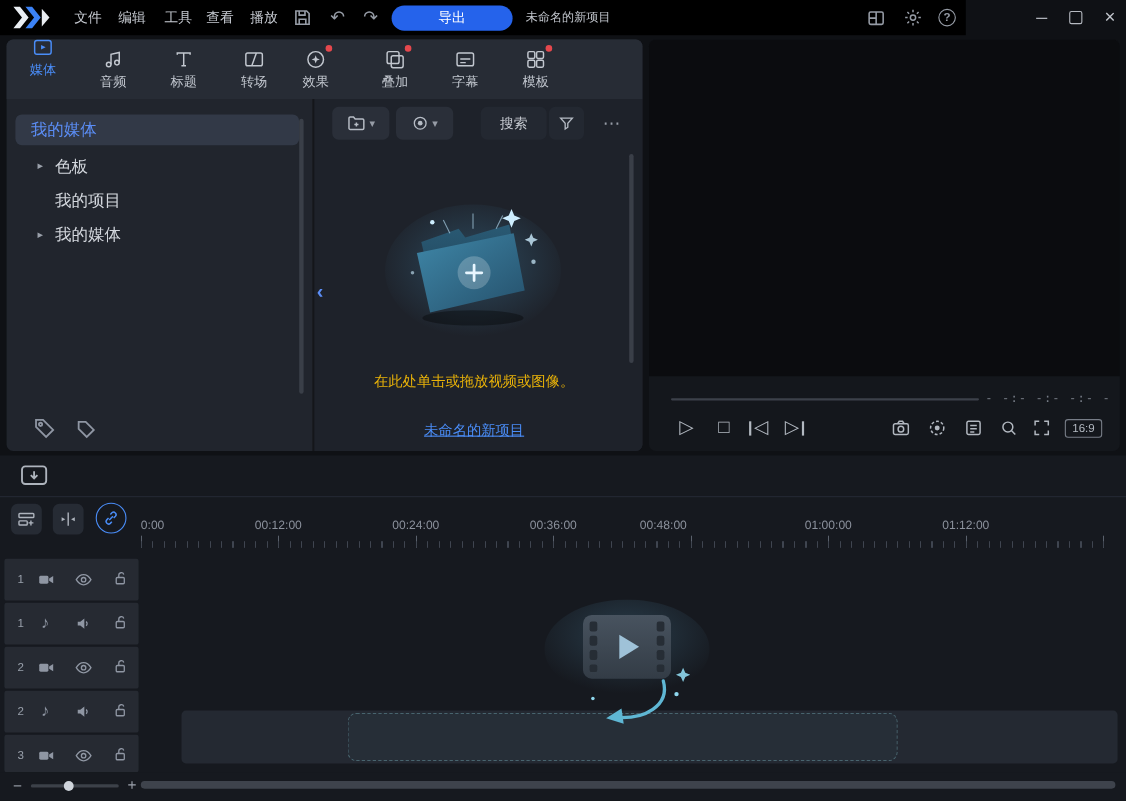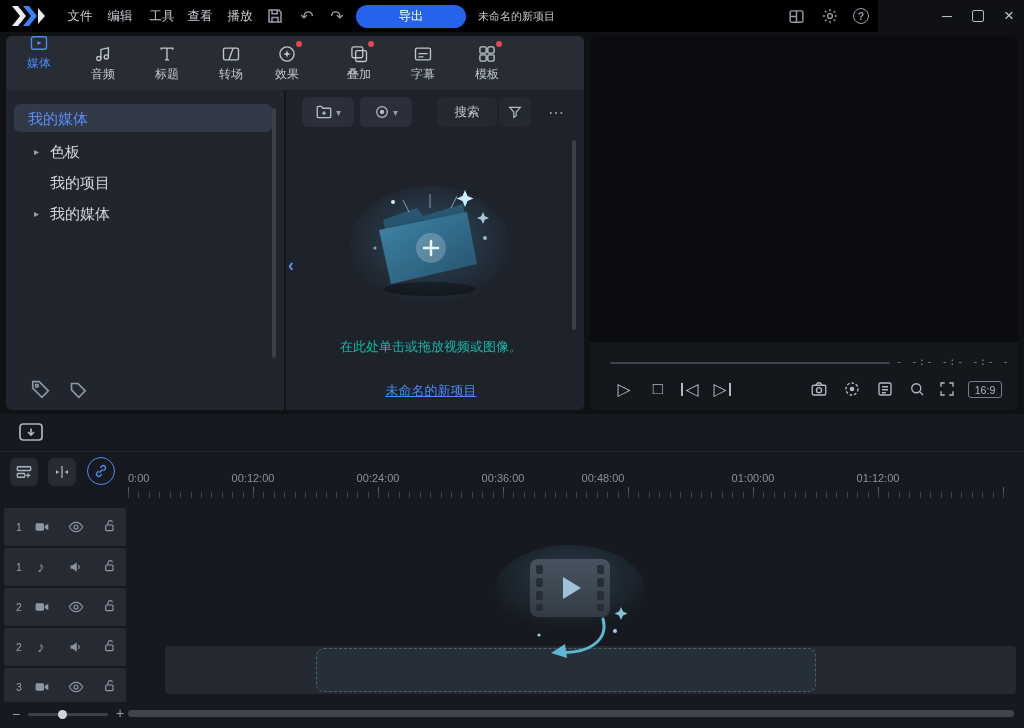--- a/index.html
+++ b/index.html
@@ -26,21 +26,21 @@
   .badge{width:6px;height:6px;border-radius:50%;background:#e5484d}
   .media-content{left:286px;top:90px;width:298px;height:320px;background:#1e222a;border-radius:0 0 6px 0}
   .panel-divider{left:284px;top:90px;width:2px;height:320px;background:#14161a}
   .nav-pill{background:#323947;border-radius:6px}
   .nav-label{font-size:15px;line-height:15px;color:#d3d7dd;white-space:nowrap;cursor:pointer}
   .nav-label.active{color:#5b8df5}
   .tree-chevron{font-size:10px;color:#9aa0aa}
   .scrollbar-v{background:#3a3f48;border-radius:2px}
   .tool-btn{background:#2a2f39;border-radius:6px;display:flex;align-items:center;justify-content:center;gap:3px;color:#b6bcc5;cursor:pointer}
   .search-btn{background:#232831;border-radius:6px;display:flex;align-items:center;justify-content:center;color:#c6cad1;font-size:12.5px;cursor:pointer}
-  .empty-text{font-size:13px;color:#14b8a6;text-align:center}
+  .empty-text{font-size:13px;color:#eab308;text-align:center}
   .sample-link{font-size:13px;color:#4a8df8;text-decoration:underline;text-align:center;cursor:pointer}
   .collapse-handle{color:#5b8df5;font-size:18px;font-weight:bold}
 
   
   .preview-panel{left:590px;top:36px;width:428px;height:374px;background:#14171c;border-radius:6px}
   .viewer{left:590px;top:36px;width:428px;height:306px;background:#0b0c0f;border-radius:6px 6px 0 0}
   .scrub-line{background:#3c414a;border-radius:1px}
   .timecode{font-size:11px;color:#787e88;letter-spacing:1px;text-align:right;font-family:"DejaVu Sans Mono",monospace}
   .transport-glyph{font-size:17px;color:#b2b8c0;cursor:pointer}
   .ratio-box{border:1px solid #777d87;border-radius:3px;color:#b2b8c0;font-size:10.5px;display:flex;align-items:center;justify-content:center;cursor:pointer}

